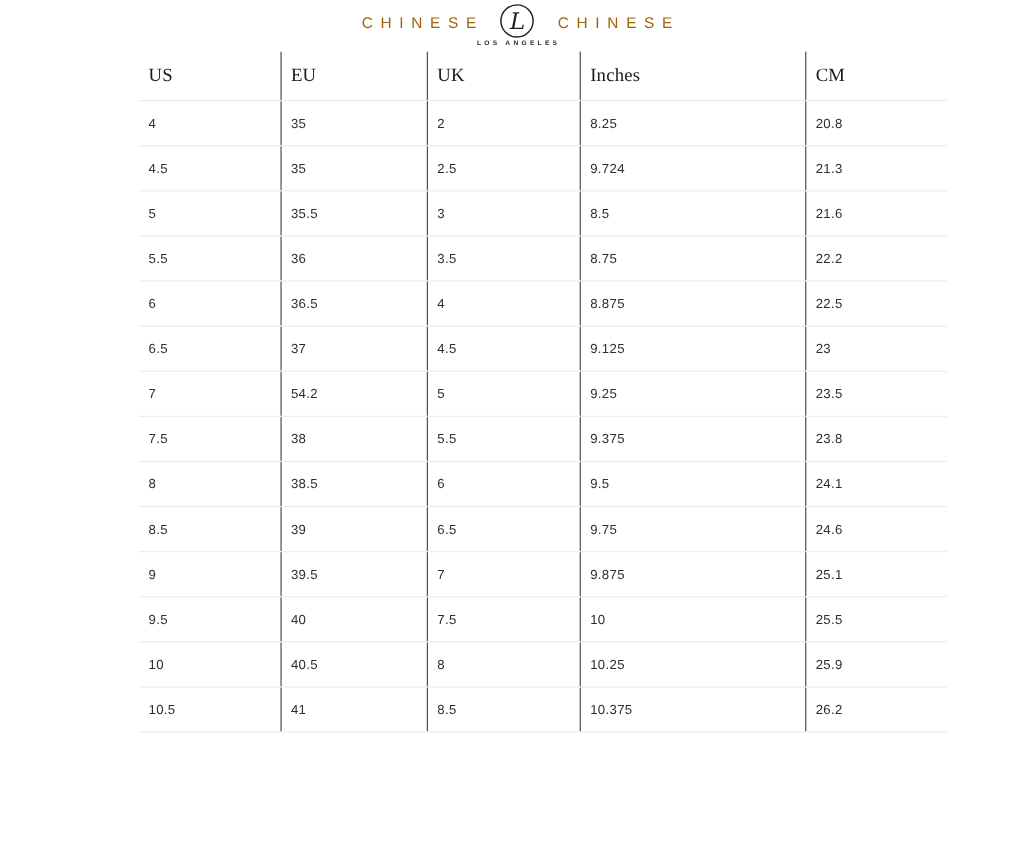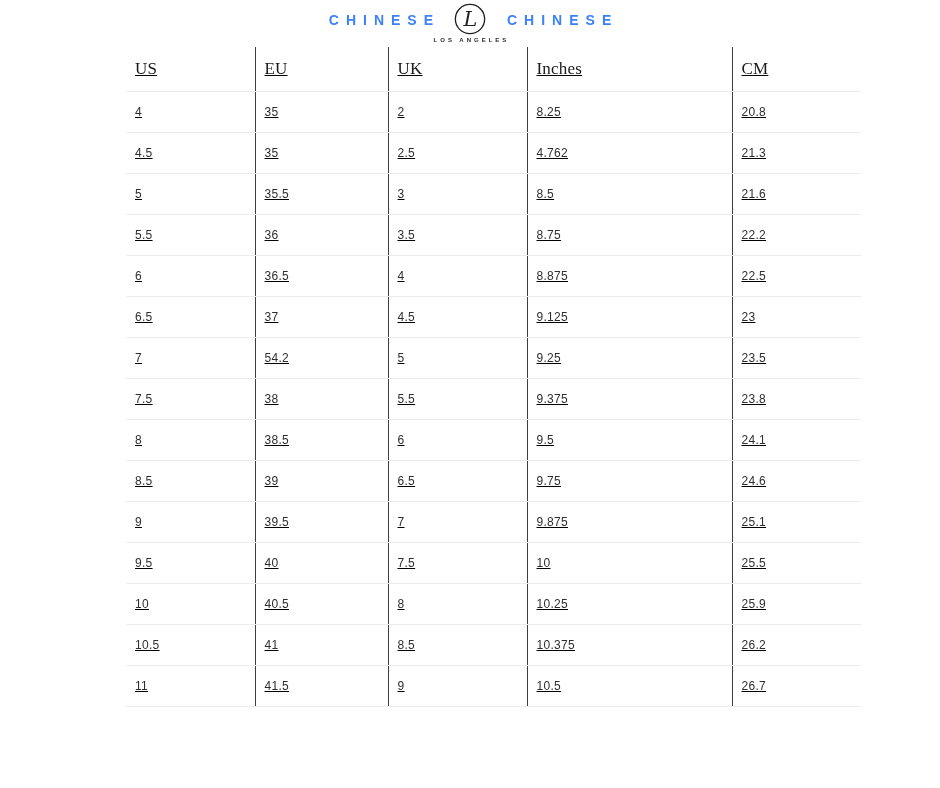--- a/index.html
+++ b/index.html
@@ -25,23 +25,23 @@
   }
   .logo-row {
     display: flex;
     align-items: center;
     gap: 13px;
     height: 40px;
   }
   .brand-text {
     font-family: "Liberation Sans", sans-serif;
     font-size: 14px;
-    font-weight: 700;
+    font-weight: 400;
     letter-spacing: 7px;
-    color: #3b82f6;
+    color: #a16207;
     text-indent: 7px; 
   }
   .emblem { display: inline-flex; align-items: center; justify-content: center; }
   .logo-sub {
     font-family: "Liberation Sans", sans-serif;
     font-size: 6px;
     font-weight: 700;
     letter-spacing: 3px;
     color: #2a2a2a;
     margin-top: -3px;
@@ -51,21 +51,20 @@
   
   .chart-wrap {
     position: absolute;
     top: 47px;
     left: 126px;
   }
   table.size-chart {
     border-collapse: collapse;
     table-layout: fixed;
     width: 735px;
-    text-decoration: underline;
   }
   table.size-chart col.c-us     { width: 129px; }
   table.size-chart col.c-eu     { width: 133px; }
   table.size-chart col.c-uk     { width: 139px; }
   table.size-chart col.c-inches { width: 205px; }
   table.size-chart col.c-cm     { width: 129px; }
 
   table.size-chart th {
     height: 44px;
     font-family: "Liberation Serif", serif;
@@ -135,21 +134,21 @@
           <td>4</td>
           <td>35</td>
           <td>2</td>
           <td>8.25</td>
           <td>20.8</td>
         </tr>
         <tr>
           <td>4.5</td>
           <td>35</td>
           <td>2.5</td>
-          <td>4.762</td>
+          <td>9.724</td>
           <td>21.3</td>
         </tr>
         <tr>
           <td>5</td>
           <td>35.5</td>
           <td>3</td>
           <td>8.5</td>
           <td>21.6</td>
         </tr>
         <tr>
@@ -222,22 +221,15 @@
           <td>10.25</td>
           <td>25.9</td>
         </tr>
         <tr>
           <td>10.5</td>
           <td>41</td>
           <td>8.5</td>
           <td>10.375</td>
           <td>26.2</td>
         </tr>
-        <tr>
-          <td>11</td>
-          <td>41.5</td>
-          <td>9</td>
-          <td>10.5</td>
-          <td>26.7</td>
-        </tr>
       </tbody>
   </table>
 </div>
 
 </body></html>

